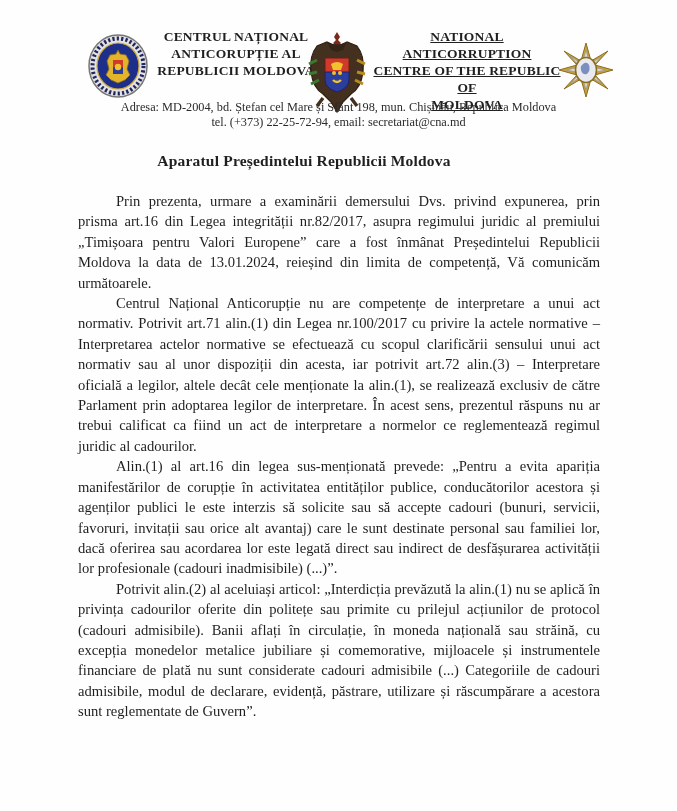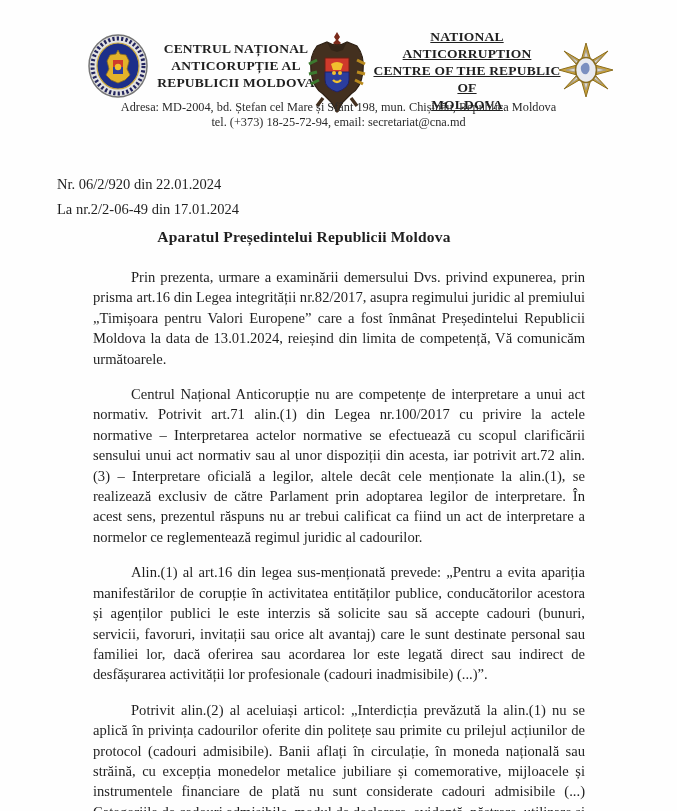--- a/index.html
+++ b/index.html
@@ -18,21 +18,21 @@
   .hdr-abs{position:absolute;}
   .seal{left:88px;top:6px;}
   .org-title{
     font-weight:bold;
     font-size:13.5px;
     line-height:17px;
     text-align:center;
     white-space:pre-line;
     letter-spacing:.2px;
   }
-  .org-ro{left:148px;top:12px;width:176px;}
+  .org-ro{left:148px;top:0;width:176px;}
   .org-en{left:372px;top:0;width:190px;text-decoration:underline;}
   .arms{left:303px;top:0;}
   .medal{left:558px;top:12px;}
   .address{
     position:absolute;left:0;right:0;top:72px;
     text-align:center;
     font-size:12.3px;
     line-height:15px;
     color:#2a2a2a;
   }
@@ -42,21 +42,21 @@
   .addressee{
     margin:6px 69px 8px 0;
     text-align:center;
     font-weight:bold;
     font-size:15.5px;
     letter-spacing:.2px;
   }
   
   .body{margin:21px 77px 0 78px;}
   .body p{
-    margin:15px;
+    margin:0;
     font-size:14.6px;
     line-height:20.4px;
     text-align:justify;
     text-indent:38px;
   }
 </style>
 </head>
 <body>
 
 <div class="page">
@@ -100,28 +100,24 @@
       <g transform="translate(28,30)">
         <path d="M0 -27 L5 -9 L22 -19 L9 -5 L27 0 L9 5 L22 19 L5 9 L0 27 L-5 9 L-22 19 L-9 5 L-27 0 L-9 -5 L-22 -19 L-5 -9 Z" fill="#c9a23a" stroke="#8a6d1f" stroke-width="1"></path>
         <path d="M0 -20 L4 -6 L16 -14 L6 -3 L20 0 L6 3 L16 14 L4 6 L0 20 L-4 6 L-16 14 L-6 3 L-20 0 L-6 -3 L-16 -14 L-4 -6 Z" fill="#ddd9cf" stroke="#9a9489" stroke-width="0.8"></path>
         <ellipse cx="0" cy="0" rx="10.5" ry="12.5" fill="#e8eaf0" stroke="#8a6d1f" stroke-width="1.6"></ellipse>
         <path d="M-3 -6 q4 -3 6 1 q2 5 -2 9 q-5 1 -6 -4 q-1 -4 2 -6 z" fill="#7a8fc0"></path>
       </g>
     </svg>
 
     <div class="address">
       <div>Adresa: MD-2004, bd. Ștefan cel Mare și Sfânt 198, mun. Chișinău, Republica Moldova</div>
-      <div>tel. (+373) 18-25-72-94, email: secretariat@cna.md</div>
+      <div>tel. (+373) 22-25-72-94, email: secretariat@cna.md</div>
     </div>
   </div>
 
-  <div class="refs">
-    <div>Nr. 06/2/920 din 22.01.2024</div>
-    <div>La nr.2/2-06-49 din 17.01.2024</div>
-  </div>
 
   <div class="addressee">Aparatul Președintelui Republicii Moldova</div>
 
   <div class="body">
     <p>Prin prezenta, urmare a examinării demersului Dvs. privind expunerea, prin prisma art.16 din Legea integrității nr.82/2017, asupra regimului juridic al premiului „Timișoara pentru Valori Europene” care a fost înmânat Președintelui Republicii Moldova la data de 13.01.2024, reieșind din limita de competență, Vă comunicăm următoarele.</p>
     <p>Centrul Național Anticorupție nu are competențe de interpretare a unui act normativ. Potrivit art.71 alin.(1) din Legea nr.100/2017 cu privire la actele normative – Interpretarea actelor normative se efectuează cu scopul clarificării sensului unui act normativ sau al unor dispoziții din acesta, iar potrivit art.72 alin.(3) – Interpretare oficială a legilor, altele decât cele menționate la alin.(1), se realizează exclusiv de către Parlament prin adoptarea legilor de interpretare. În acest sens, prezentul răspuns nu ar trebui calificat ca fiind un act de interpretare a normelor ce reglementează regimul juridic al cadourilor.</p>
     <p>Alin.(1) al art.16 din legea sus-menționată prevede: „Pentru a evita apariția manifestărilor de corupție în activitatea entităților publice, conducătorilor acestora și agenților publici le este interzis să solicite sau să accepte cadouri (bunuri, servicii, favoruri, invitații sau orice alt avantaj) care le sunt destinate personal sau familiei lor, dacă oferirea sau acordarea lor este legată direct sau indirect de desfășurarea activității lor profesionale (cadouri inadmisibile) (...)”.</p>
     <p>Potrivit alin.(2) al aceluiași articol: „Interdicția prevăzută la alin.(1) nu se aplică în privința cadourilor oferite din politețe sau primite cu prilejul acțiunilor de protocol (cadouri admisibile). Banii aflați în circulație, în moneda națională sau străină, cu excepția monedelor metalice jubiliare și comemorative, mijloacele și instrumentele financiare de plată nu sunt considerate cadouri admisibile (...) Categoriile de cadouri admisibile, modul de declarare, evidență, păstrare, utilizare și răscumpărare a acestora sunt reglementate de Guvern”.</p>
   </div>
 

